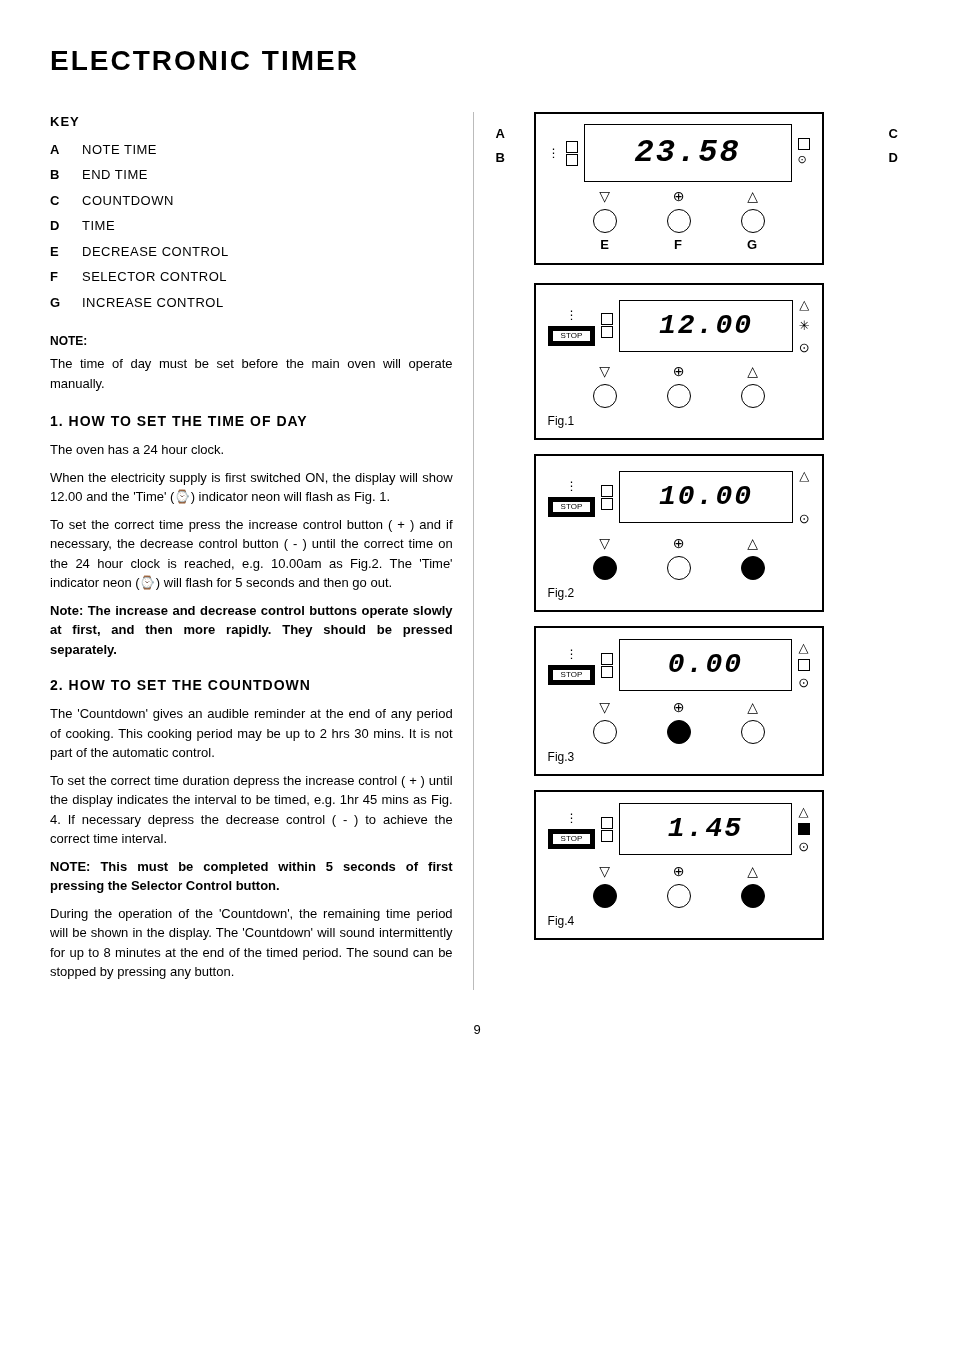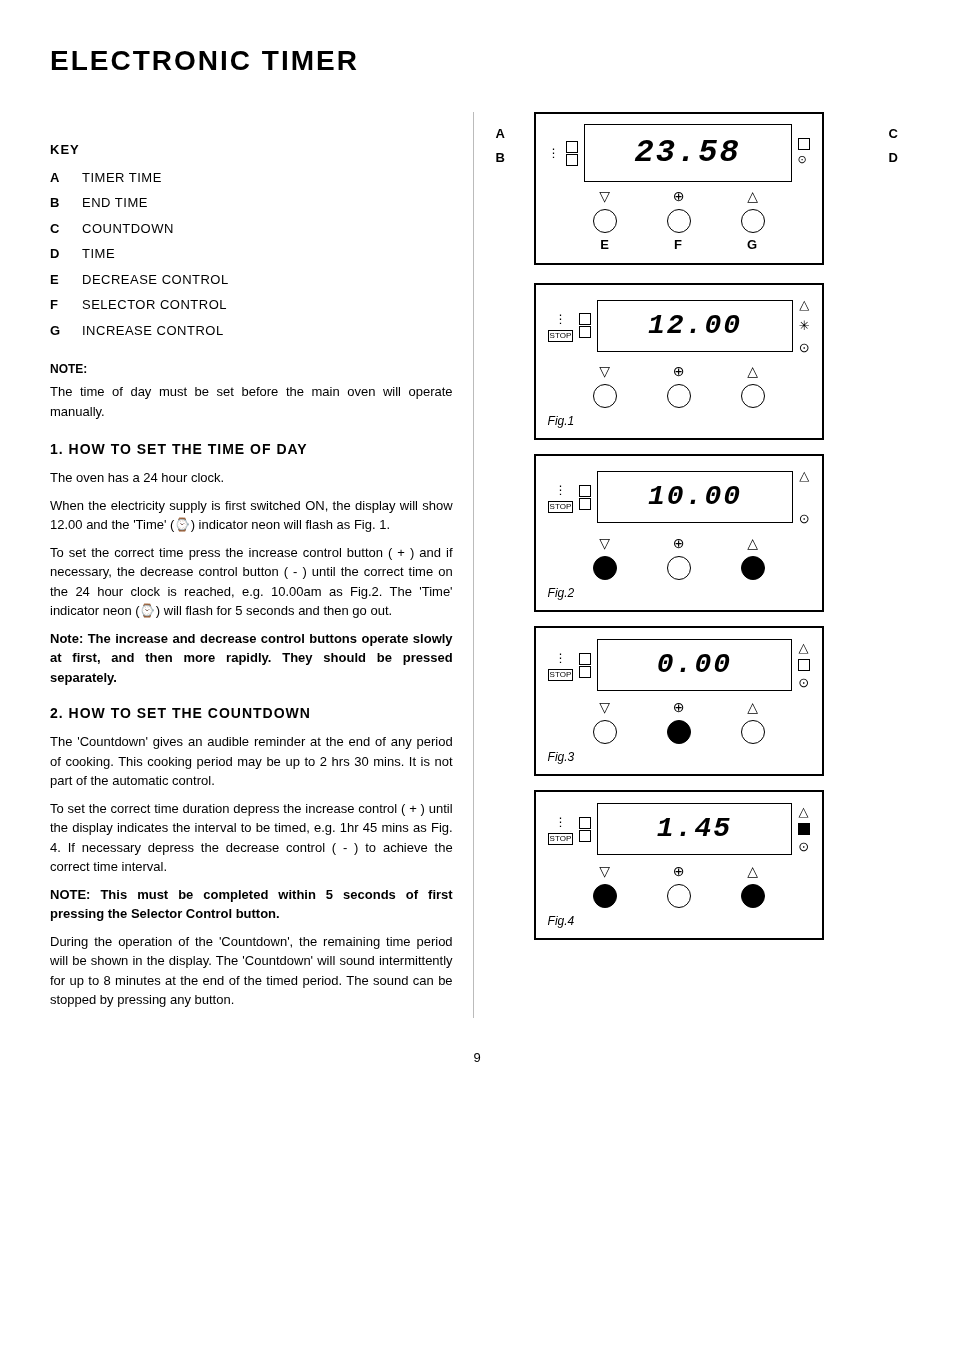--- a/index.html
+++ b/index.html
@@ -14,21 +14,21 @@
       line-height: 1.5;
     }
     .page-title {
       font-size: 28px;
       font-weight: bold;
       letter-spacing: 2px;
       margin-bottom: 30px;
       font-family: Arial, Helvetica, sans-serif;
     }
     
-    .key-section { margin-bottom: 20px; margin-top: 28px; }
+    .key-section { margin-bottom: 20px; }
     .key-label { font-weight: bold; font-size: 13px; margin-bottom: 8px; letter-spacing: 1px; }
     .key-item { display: flex; gap: 16px; margin-bottom: 6px; font-size: 13px; }
     .key-letter { font-weight: bold; width: 16px; }
     .key-text { font-weight: normal; letter-spacing: 0.5px; }
     
     .note-section { margin-bottom: 18px; font-size: 13px; }
     .note-label { font-weight: bold; font-size: 12px; margin-bottom: 4px; }
     .note-bold { font-weight: normal; }
     
     .section-title {
@@ -44,21 +44,20 @@
     
     .diagram-box {
       border: 2px solid #000;
       padding: 10px 12px 8px 12px;
       margin-bottom: 14px;
       position: relative;
       width: 320px;
     }
     .diagram-label {
       font-size: 12px;
-      font-style: italic;
       margin-top: 4px;
     }
     .timer-screen {
       flex: 1;
       border: 1.5px solid #000;
       display: flex;
       align-items: center;
       justify-content: center;
       padding: 4px 6px;
       position: relative;
@@ -139,22 +138,22 @@
     .side-label-d {
       position: absolute;
       right: -24px;
       top: 36px;
       font-size: 13px;
       font-weight: bold;
     }
     
     .icon-stop {
       font-size: 9px;
-      border: 1px solid #000000;
-      padding: 0 1px;
+      border: 5px solid #000000;
+      padding: 0 8px;
       display: inline-block;
       line-height: 1.2;
     }
     .page-num {
       text-align: center;
       margin-top: 30px;
       font-size: 13px;
     }
     .full-wrapper {
       display: flex;
@@ -182,21 +181,21 @@
 <h1 class="page-title">ELECTRONIC TIMER</h1>
 
 <div class="full-wrapper">
 
   <div class="left-section">
 
     <div class="key-section">
       <div class="key-label">KEY</div>
       <div class="key-item">
         <span class="key-letter">A</span>
-        <span class="key-text">TIMER TIME</span>
+        <span class="key-text">NOTE TIME</span>
       </div>
       <div class="key-item">
         <span class="key-letter">B</span>
         <span class="key-text">END TIME</span>
       </div>
       <div class="key-item">
         <span class="key-letter">C</span>
         <span class="key-text">COUNTDOWN</span>
       </div>
       <div class="key-item">

